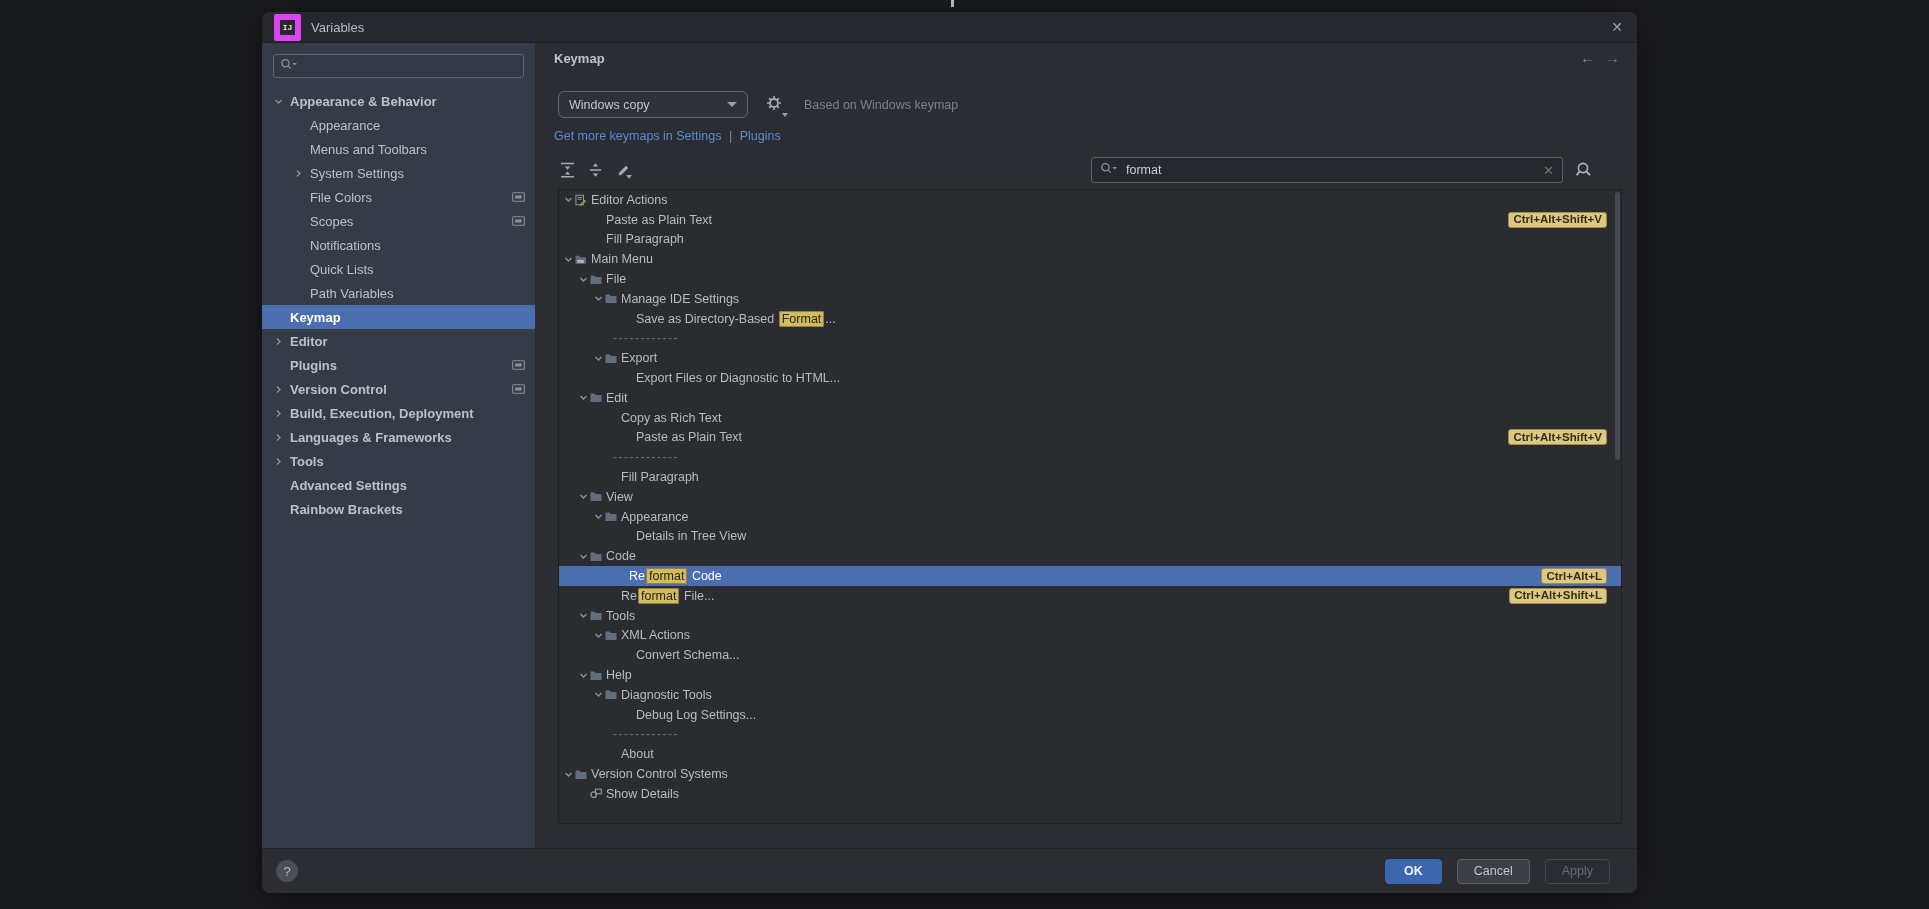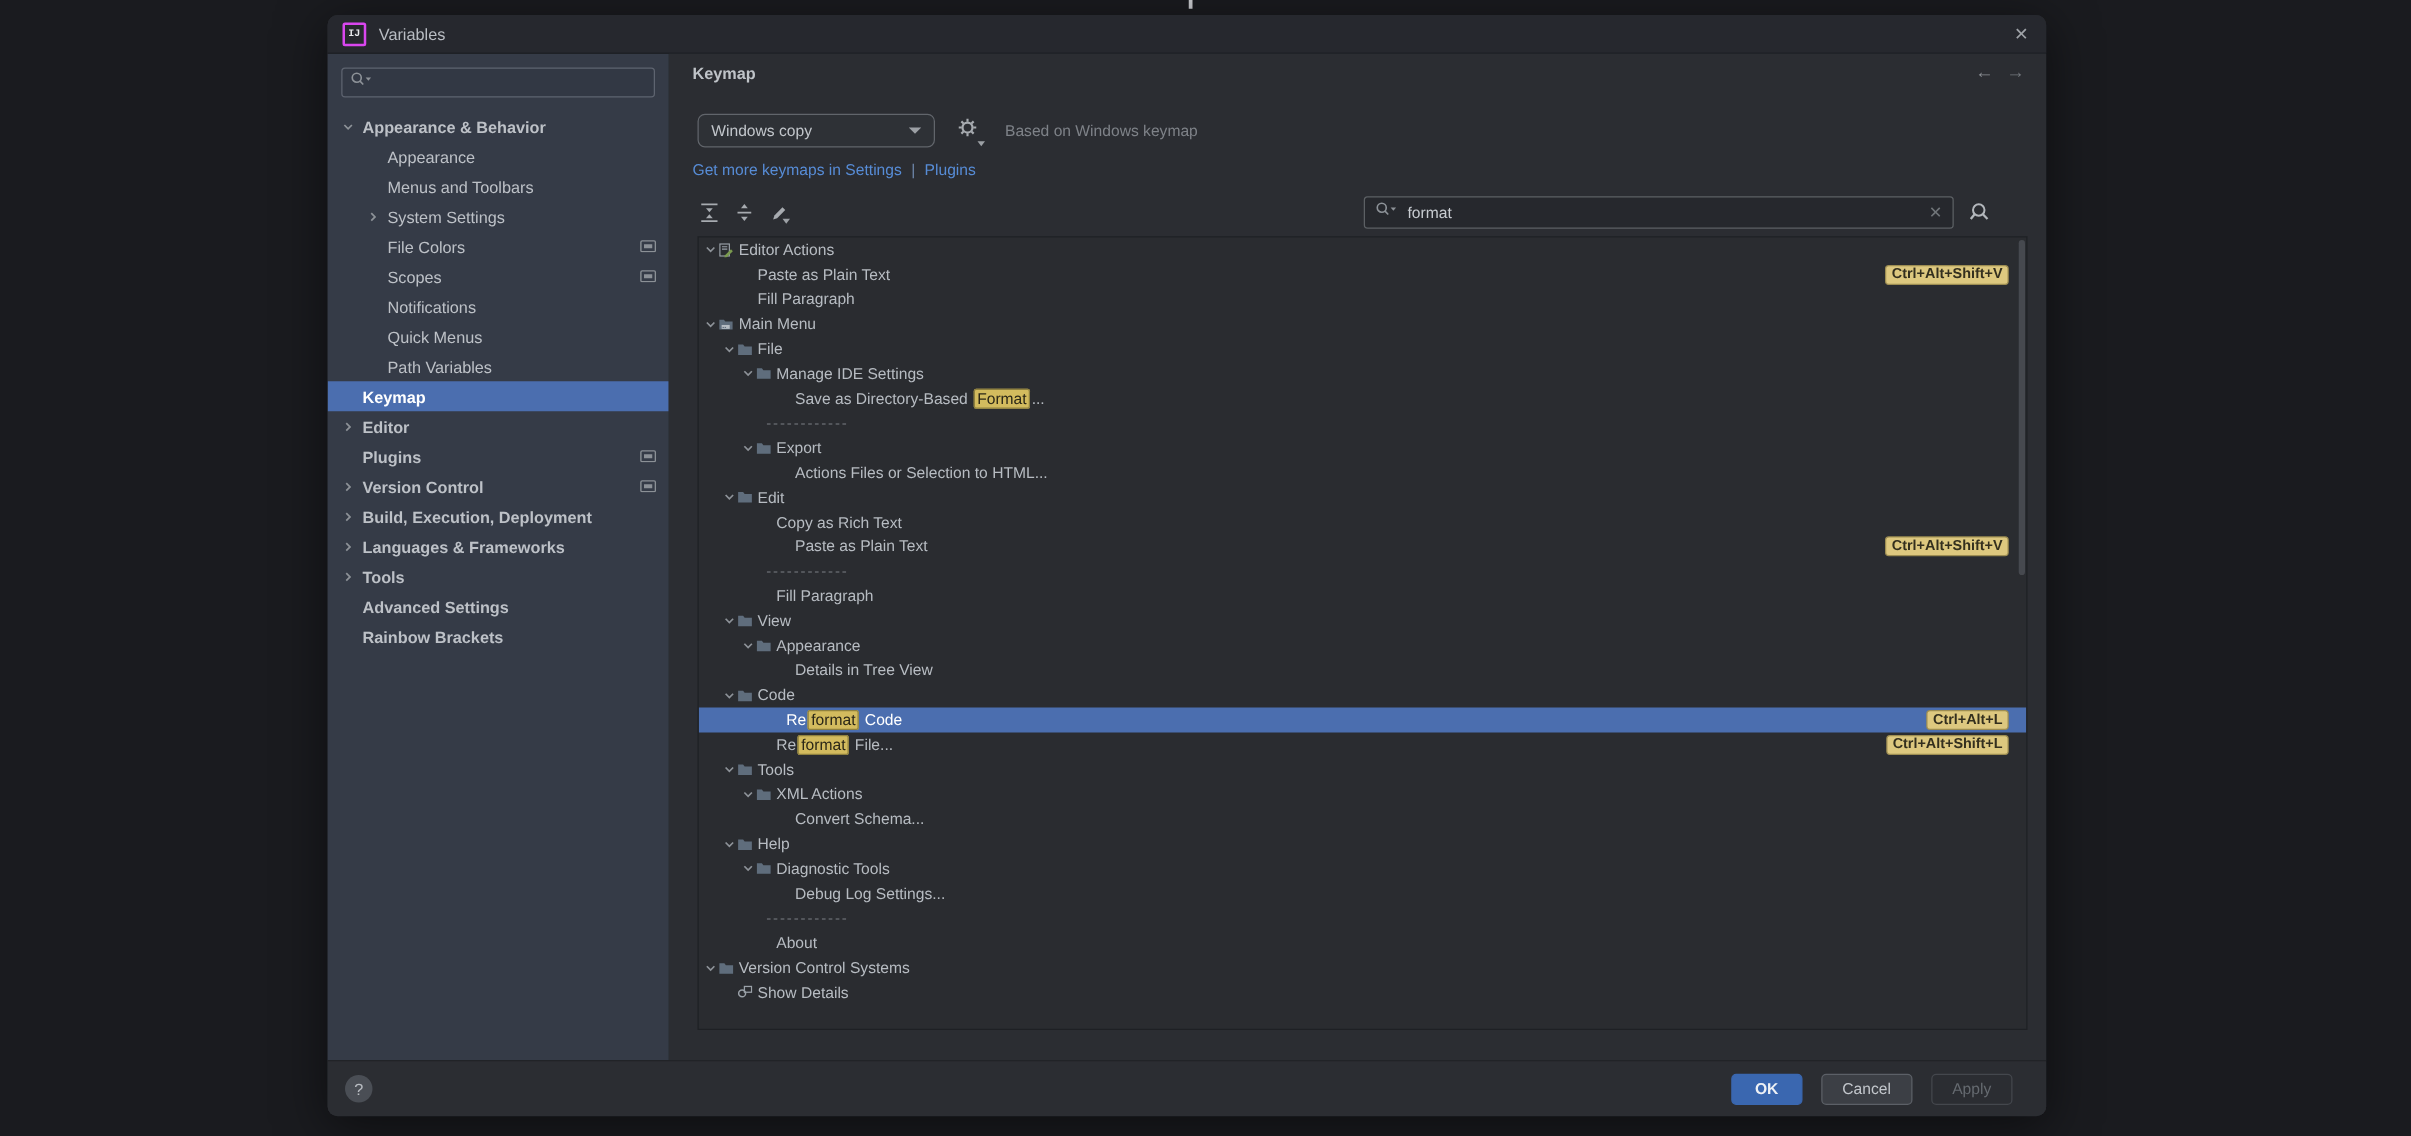--- a/index.html
+++ b/index.html
@@ -13,21 +13,21 @@
   .top-mark{position:absolute;left:951px;top:0;width:3px;height:7px;background:#c9cbcf;}
   .dialog{
     position:absolute;left:262px;top:12px;width:1375px;height:881px;
     background:#2b2d32;border-radius:8px;overflow:hidden;
     box-shadow:0 8px 40px rgba(0,0,0,.5);
     display:flex;flex-direction:column;
   }
   
   .titlebar{height:30px;background:#26282e;border-bottom:1px solid #1d1f24;
     display:flex;align-items:center;flex:0 0 auto;position:relative;}
-  .app-icon{width:15px;height:15px;border:2px solid #d946ef;border-radius:2px;
+  .app-icon{width:15px;height:15px;border:6px solid #d946ef;border-radius:2px;
     margin-left:12px;display:flex;align-items:center;justify-content:center;
     font:bold 8px "Liberation Mono","DejaVu Sans Mono",monospace;color:#e8eaed;letter-spacing:0;}
   .win-title{margin-left:10px;font-size:13px;color:#b9bdc3;}
   .win-close{position:absolute;right:14px;top:0;height:30px;display:flex;align-items:center;
     color:#9fa3a8;font-size:14px;cursor:default;}
   
   .body{flex:1 1 auto;display:flex;min-height:0;}
   .sidebar{width:273px;flex:0 0 auto;background:#353b47;display:flex;flex-direction:column;}
   .sb-search{margin:11px 11px 9px 11px;height:22px;border:1px solid #5e6470;border-radius:3px;
     display:flex;align-items:center;padding:0 6px;background:rgba(0,0,0,0.04);}
@@ -161,21 +161,21 @@
             </span>
           </div>
           <div class="sb-item">
             <span class="sb-indent"></span>
             <span class="sb-chev"></span>
             <span class="sb-label">Notifications</span>
           </div>
           <div class="sb-item">
             <span class="sb-indent"></span>
             <span class="sb-chev"></span>
-            <span class="sb-label">Quick Menus</span>
+            <span class="sb-label">Quick Lists</span>
           </div>
           <div class="sb-item">
             <span class="sb-indent"></span>
             <span class="sb-chev"></span>
             <span class="sb-label">Path Variables</span>
           </div>
           <div class="sb-item sel">
             <span class="sb-chev"></span>
             <span class="sb-label bold">Keymap</span>
           </div>
@@ -412,21 +412,21 @@
             <span class="t-icon">
               <svg width="12" height="11" viewBox="0 0 12 11">
                 <path d="M0.5 1.5 h4 l1.2 1.6 h5.8 v6.9 h-11 z" fill="#5f6d7c"></path>
               </svg>
             </span>
             <span class="t-label">Export</span>
           </div>
           <div class="t-row" style="padding-left: 47px;">
             <span class="t-chev"></span>
             <span class="t-icon"></span>
-            <span class="t-label">Actions Files or Selection to HTML...</span>
+            <span class="t-label">Export Files or Diagnostic to HTML...</span>
           </div>
           <div class="t-row" style="padding-left: 17px;">
             <span class="t-chev">
               <svg width="9" height="9" viewBox="0 0 9 9">
                 <path d="M1.5 3 L4.5 6 L7.5 3" stroke="#8d9298" stroke-width="1.4" fill="none"></path>
               </svg>
             </span>
             <span class="t-icon">
               <svg width="12" height="11" viewBox="0 0 12 11">
                 <path d="M0.5 1.5 h4 l1.2 1.6 h5.8 v6.9 h-11 z" fill="#5f6d7c"></path>

